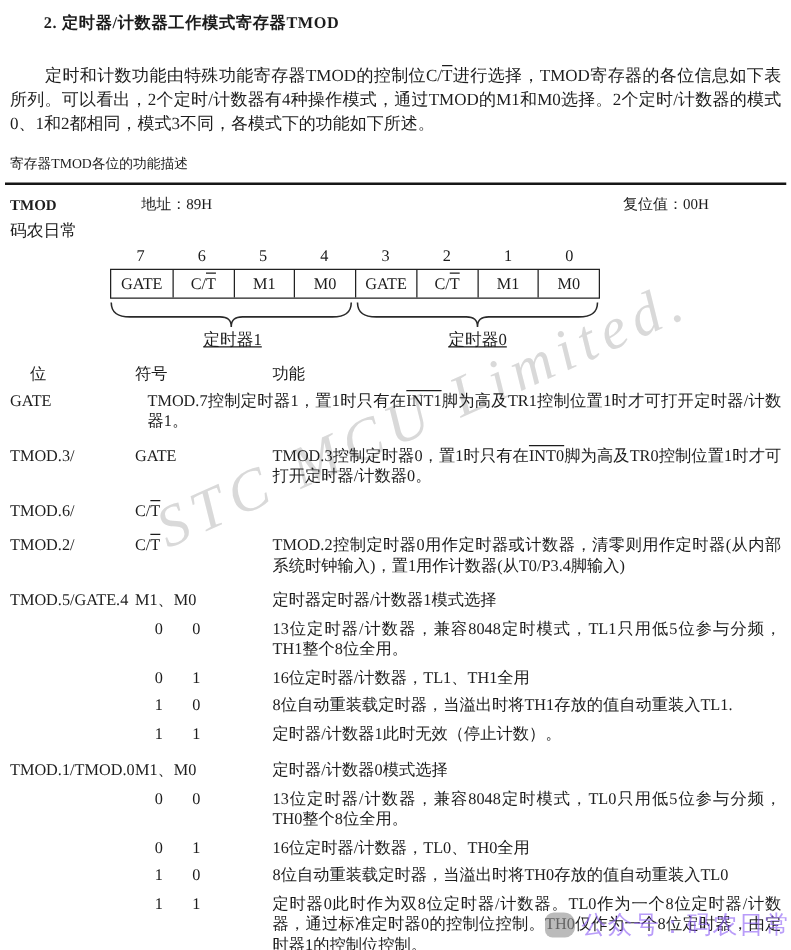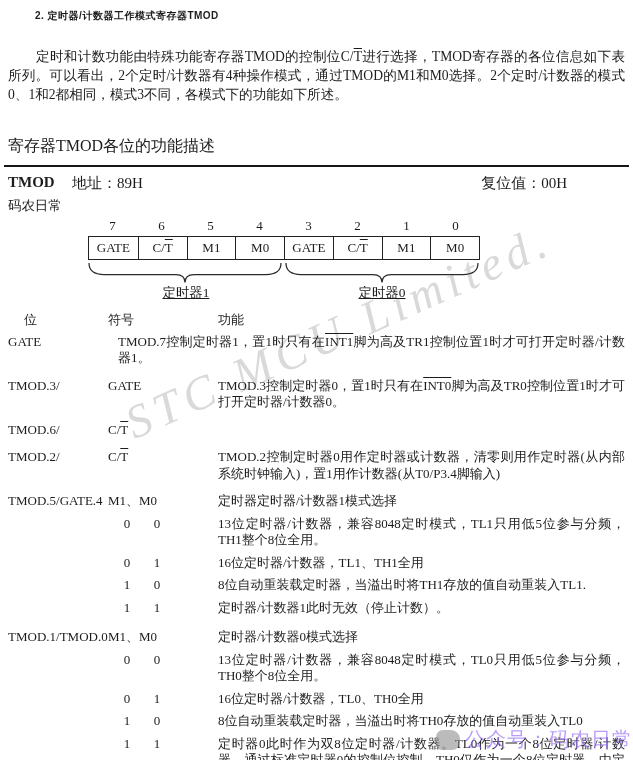--- a/index.html
+++ b/index.html
@@ -7,40 +7,40 @@
   body {
     width: 633px; height: 760px;
     font-family: "Liberation Serif", serif;
     color: #1c1c1c;
     position: relative;
     overflow: hidden;
   }
   .content { position: relative; z-index: 1; padding: 6px 8px 0 8px; }
 
   .page-title {
-    font-family: Liberation Sans, sans-serif;
+    font-family: Liberation Serif, serif;
     font-weight: 700;
-    font-size: 10px;
+    font-size: 13px;
     margin: 3px 0 0 27px;
     letter-spacing: 0.5px;
   }
 
   .intro {
     margin-top: 24px;
     font-size: 13.6px;
     line-height: 19px;
     text-align: justify;
     text-indent: 28px;
   }
 
-  .caption { margin-top: 32px; font-size: 16px; }
+  .caption { margin-top: 15px; font-size: 11px; }
 
   .top-rule { border: none; border-top: 2px solid #161616; margin: 8px -4px 0 -4px; }
 
-  .reg-head { display: flex; align-items: flex-start; margin-top: 7px; font-size: 15px; }
+  .reg-head { display: flex; align-items: flex-end; margin-top: 7px; font-size: 12px; gap: 41px; }
   .reg-name { font-weight: 700; width: 64px; }
   .reg-reset { margin-left: auto; margin-right: 58px; }
   .bit-note { margin-top: 4px; font-size: 13.4px; }
 
   .diagram { margin: 3px 0 0 80px; width: 392px; }
   .bitnums { display: flex; }
   .bitnum { width: 49px; text-align: center; font-size: 13px; }
   .cells { display: flex; border: 1.4px solid #222; margin-top: 2px; background: #fff; }
   .cell {
     width: 49px; height: 22px; line-height: 21px;

